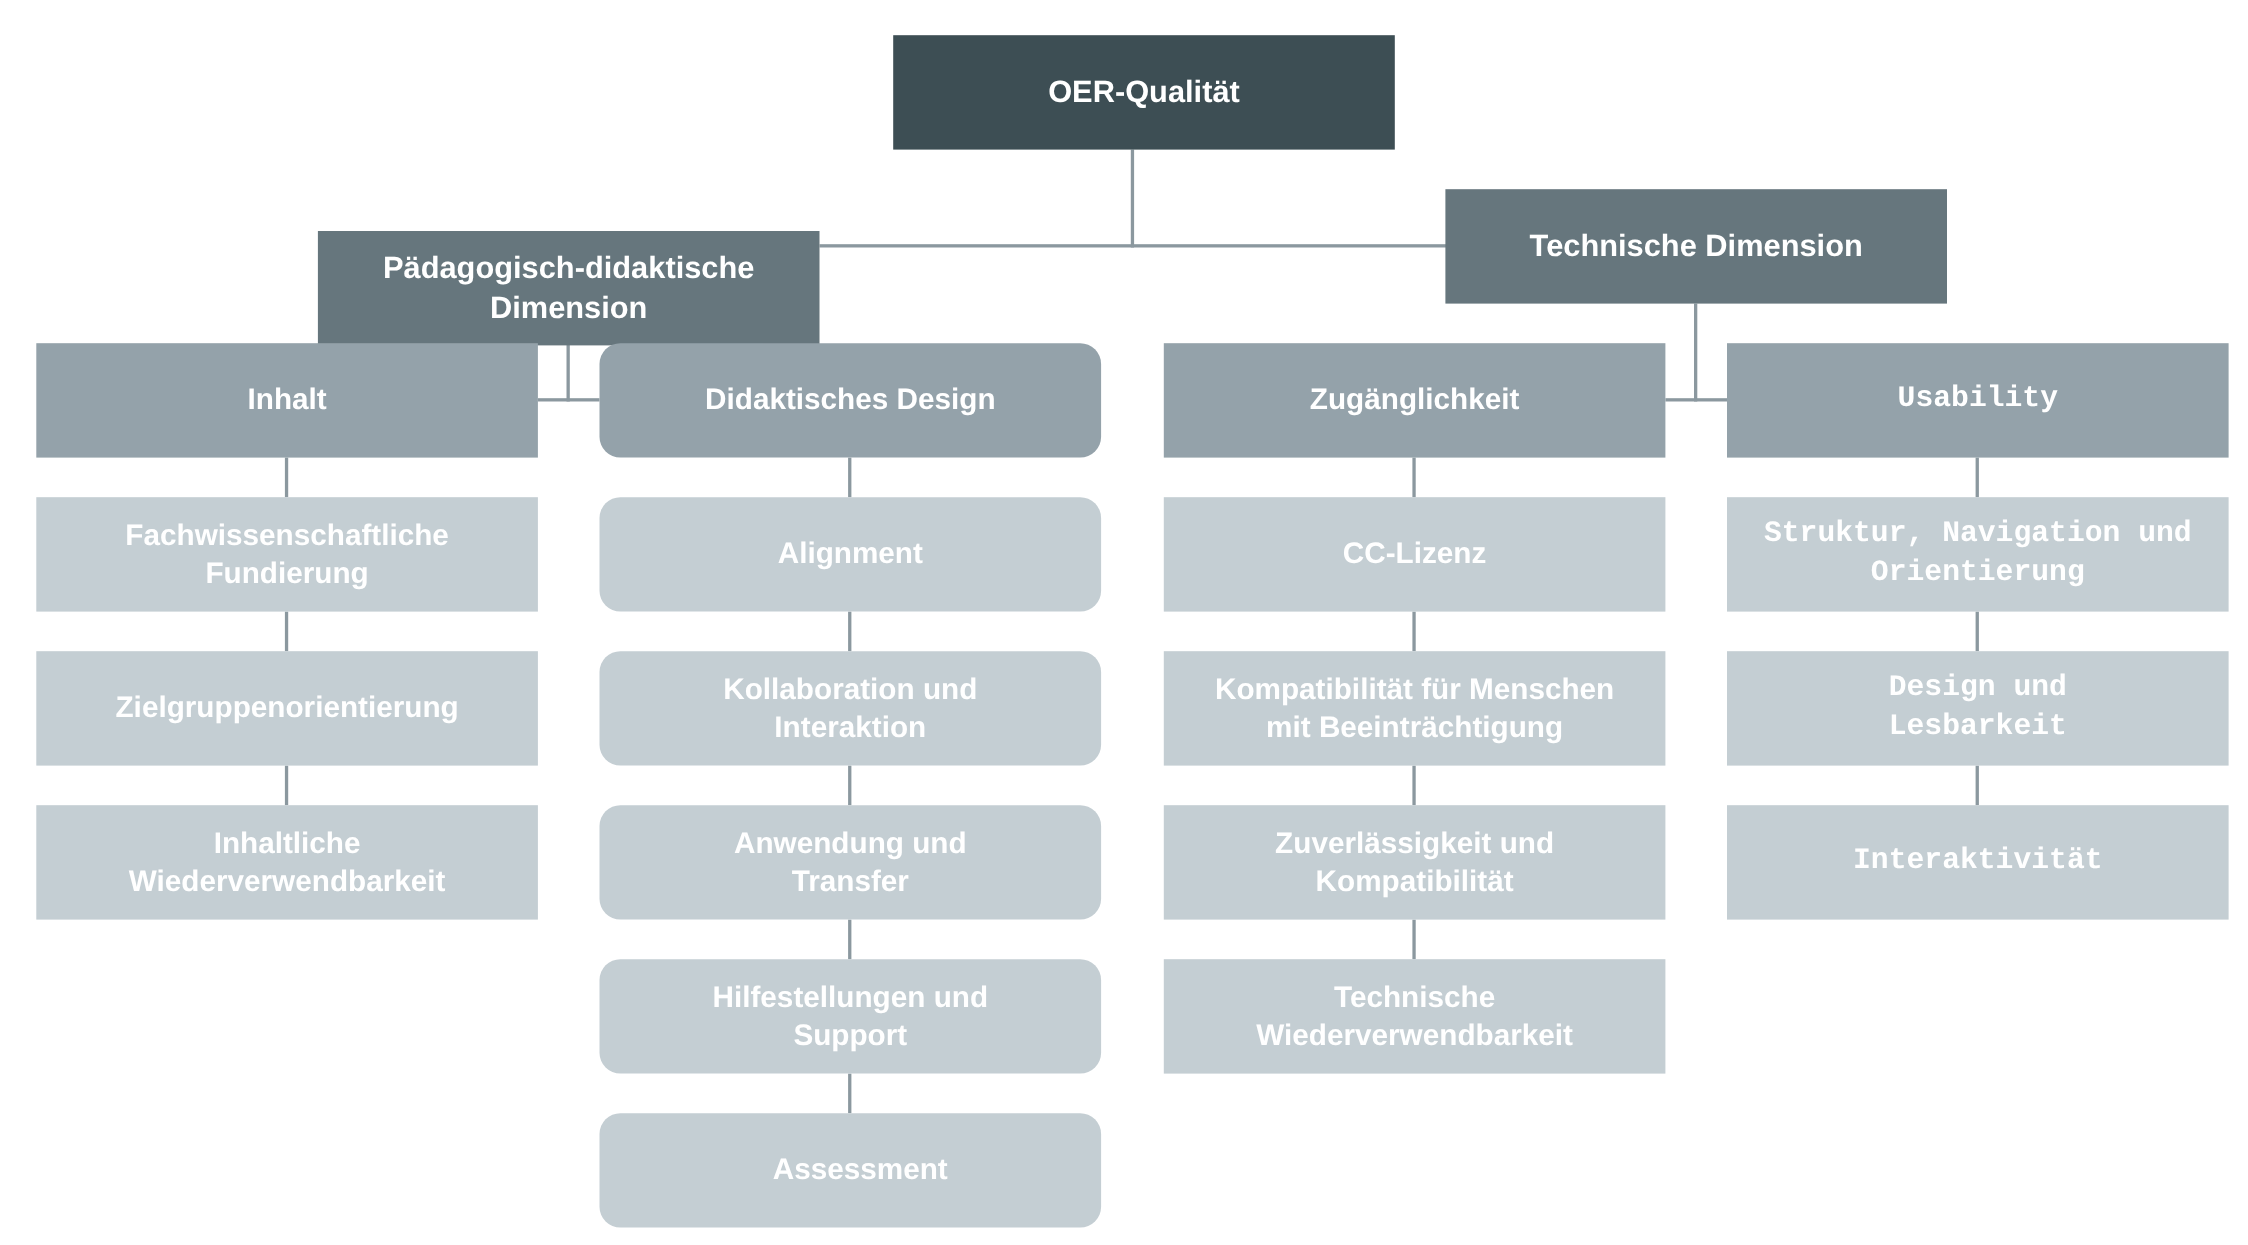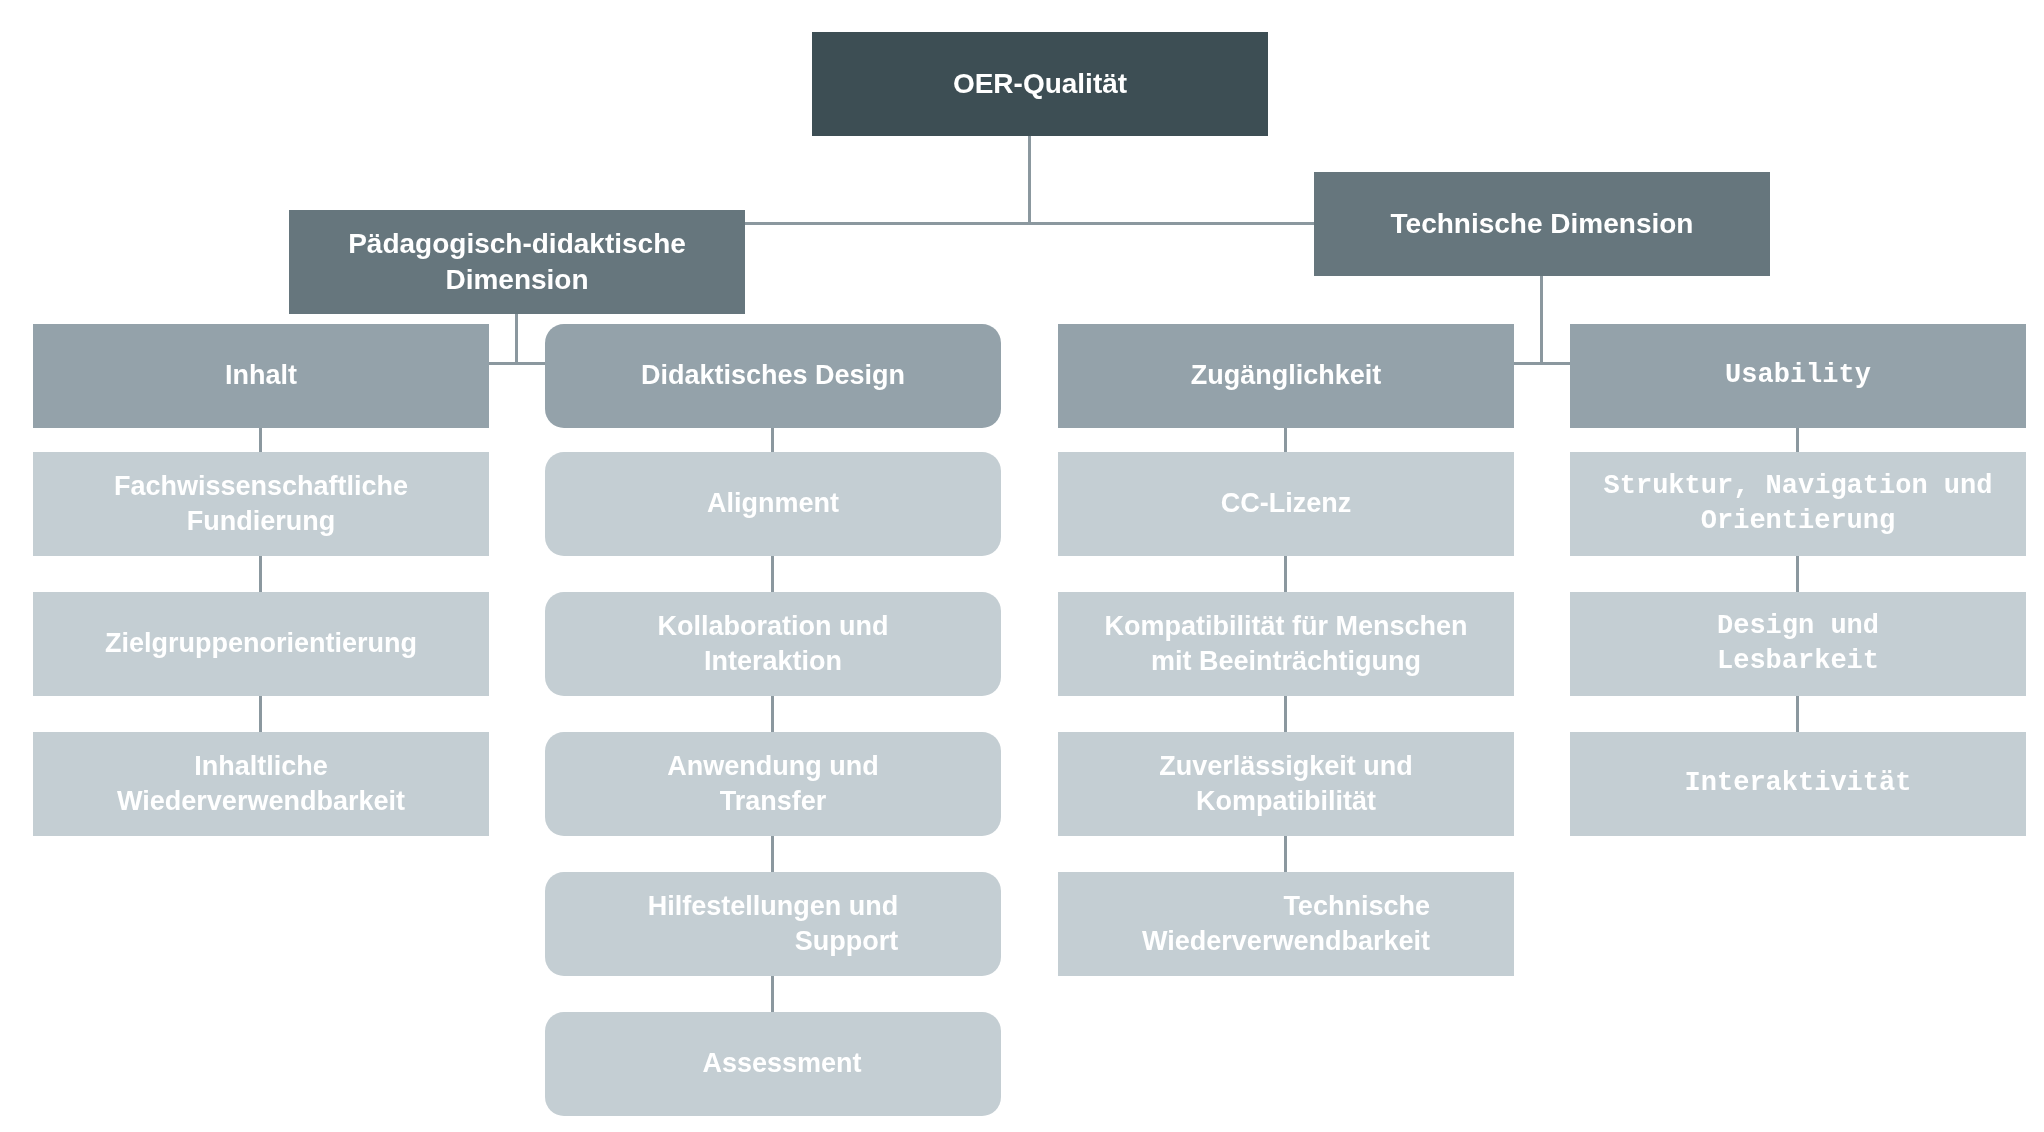--- a/index.html
+++ b/index.html
@@ -39,25 +39,25 @@
   .dim  { background: var(--dimension-bg); font-size: 28px; }
   .hdr  { background: var(--header-bg); }
   .leaf { background: var(--item-bg); }
   .line { position: absolute; background: var(--connector); }
   
   .c1 { left: 33px; }
   .c2 { left: 545px; border-radius: 19px; }
   .c3 { left: 1058px; }
   .c4 { left: 1570px; font-family: Liberation Mono, monospace; }
   
-  .rh { top: 324px; }
+  .rh { top: 312px; }
   .r1 { top: 452px; }
   .r2 { top: 592px; }
   .r3 { top: 732px; }
-  .r4 { top: 872px; text-align: right; }
+  .r4 { top: 872px; }
   .r5 { top: 1012px; padding-left: 32px; }
 </style>
 </head>
 <body>
 
 <div class="canvas">
 
   <div class="line" style="left:1028px; top:136px; width:3px; height:89px;"></div>
   <div class="line" style="left:745px; top:222px; width:570px; height:3px;"></div>
 

